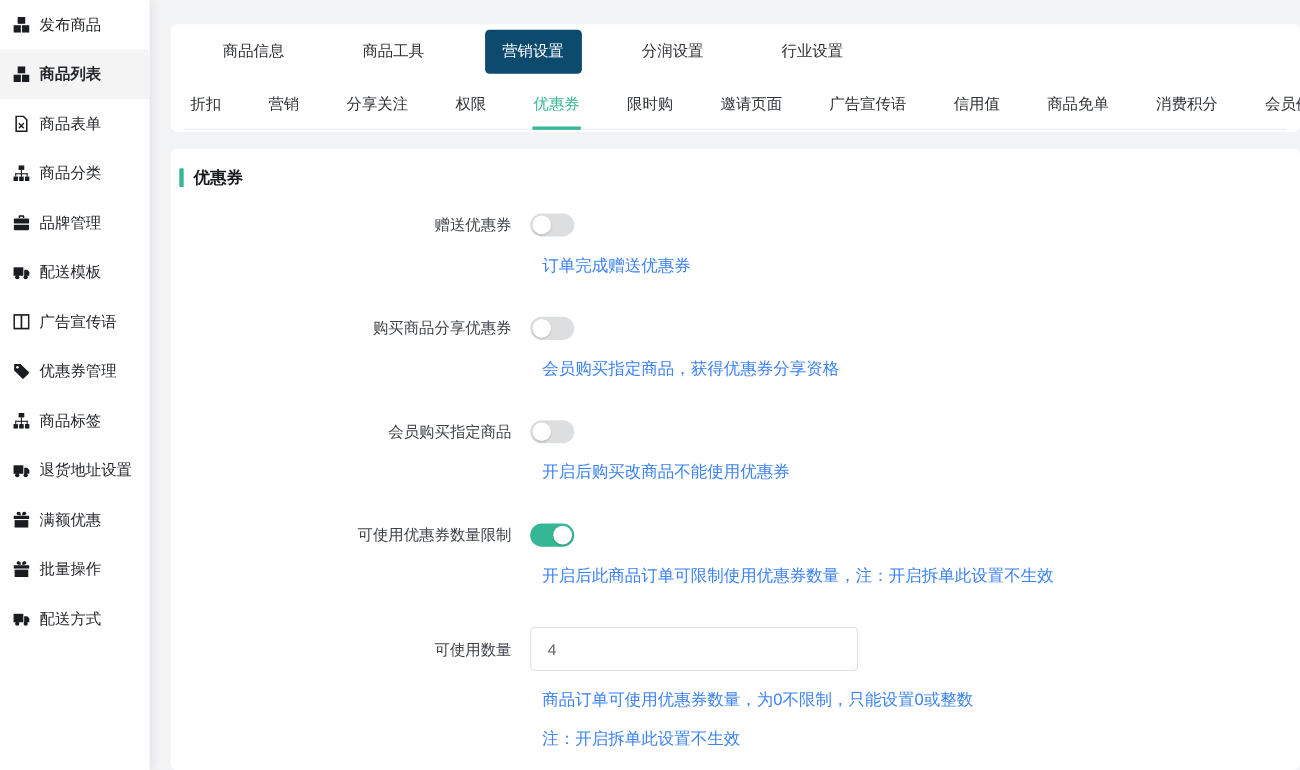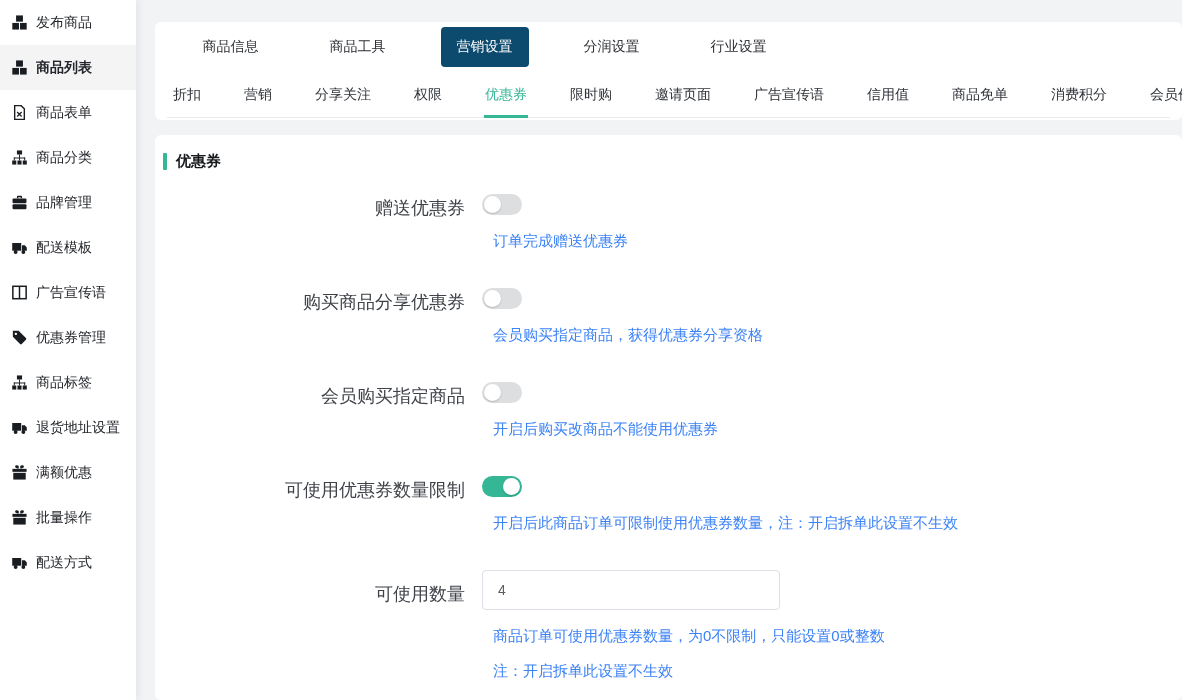--- a/index.html
+++ b/index.html
@@ -39,21 +39,21 @@
   .sub-tab.active { color:#35b795; border-color:#35b795; }
   .content-panel {
     margin-top:15px; background:#fff; border-radius:6px;
     height:565px; padding:17px 20px 0 8px;
   }
   .section-title { display:flex; align-items:center; gap:9px; font-size:15px; font-weight:bold; color:#17191c; }
   .bar { width:4px; height:17px; background:#35b795; border-radius:1px; }
   
   .form { margin-top:23px; }
   .form-row { display:flex; margin-bottom:37px; }
-  .form-label { width:302px; text-align:right; font-size:18px; color:#3f4349; padding-top:2px; flex:none;font-family:Liberation Serif, serif; }
+  .form-label { width:302px; text-align:right; font-size:14px; color:#3f4349; padding-top:2px; flex:none;font-family:Liberation Serif, serif; }
   .form-row.type-input .form-label { padding-top:12px; }
   .form-control { margin-left:17px; }
   .toggle {
     width:40px; height:21px; border-radius:11px; background:#dcdee0;
     position:relative; cursor:pointer;
   }
   .toggle .knob {
     position:absolute; top:2px; left:2px; width:17px; height:17px;
     border-radius:50%; background:#fff; box-shadow:0 1px 2px rgba(0,0,0,.18);
   }

